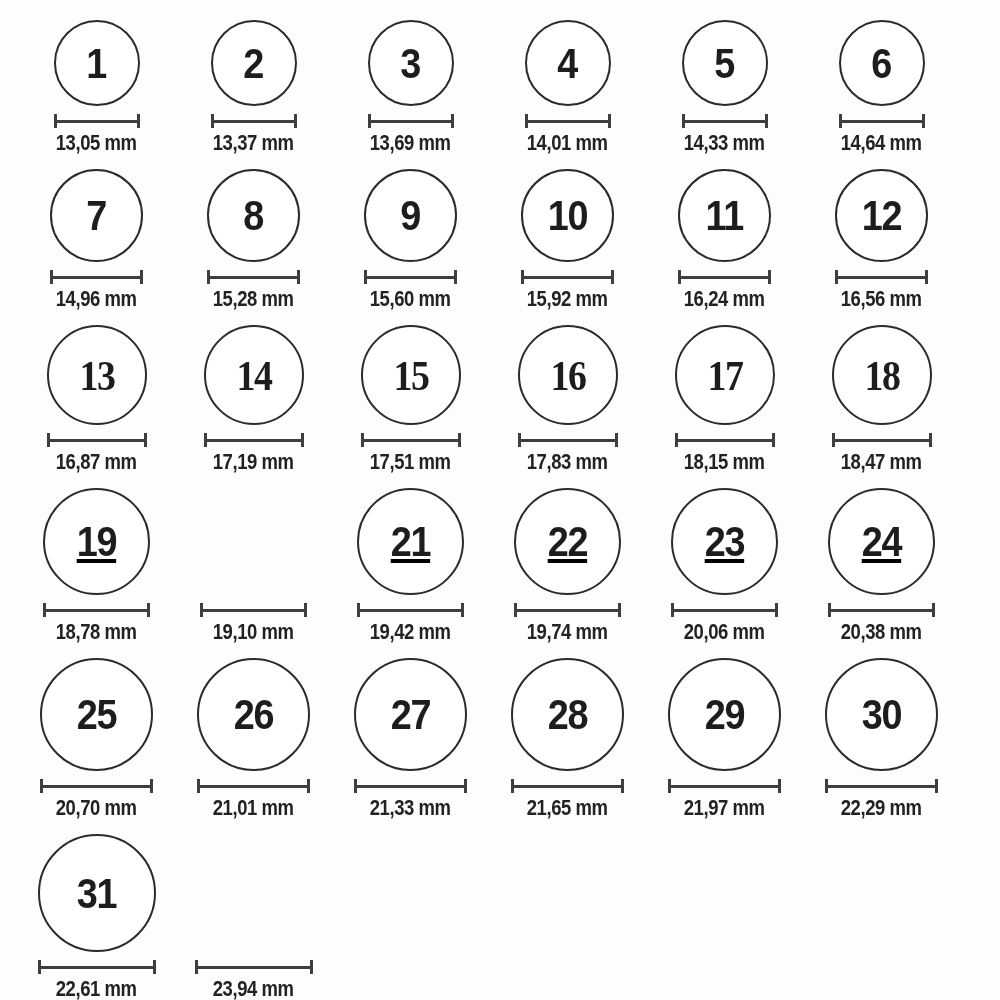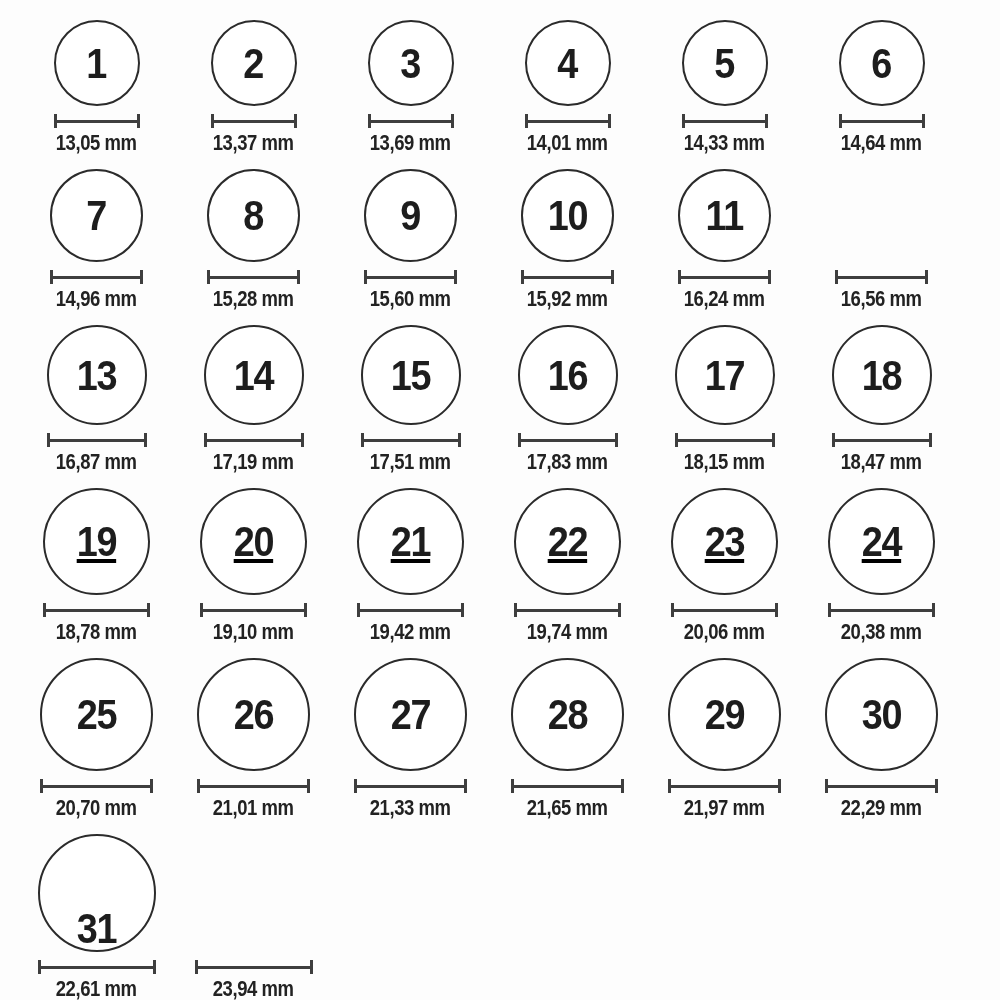--- a/index.html
+++ b/index.html
@@ -76,27 +76,27 @@
     transform: scaleX(0.84);
     white-space: nowrap;
     line-height: 1;
   }
   
   .row-0 .circle, .row-0 .measure-line { width: 86px; }
   .row-0 .circle { height: 86px; }
   .row-1 .circle, .row-1 .measure-line { width: 93px; }
   .row-1 .circle { height: 93px; }
   .row-2 .circle, .row-2 .measure-line { width: 100px; }
-  .row-2 .circle { height: 100px; }
+  .row-2 .circle { height: 100px; font-family: Liberation Serif, serif; }
   .row-3 .circle, .row-3 .measure-line { width: 107px; }
   .row-3 .circle { height: 107px; text-decoration: underline; }
   .row-4 .circle, .row-4 .measure-line { width: 113px; }
   .row-4 .circle { height: 113px; }
   .row-5 .circle, .row-5 .measure-line { width: 118px; }
-  .row-5 .circle { height: 118px; align-items: flex-end; }
+  .row-5 .circle { height: 118px; }
   .size-row + .size-row { margin-top: 15px; }
 </style>
 </head>
 <body>
 
 <div id="chart">
     <div class="size-row row-0">
       <div class="size-cell">
         <div class="circle">
           <span class="size-number">1</span>
@@ -214,20 +214,23 @@
           <span class="size-number">11</span>
         </div>
         <div class="measure-line">
           <span class="tick-left"></span>
           <span class="bar"></span>
           <span class="tick-right"></span>
         </div>
         <div class="diameter-label">16,24 mm</div>
       </div>
       <div class="size-cell">
+        <div class="circle">
+          <span class="size-number">12</span>
+        </div>
         <div class="measure-line">
           <span class="tick-left"></span>
           <span class="bar"></span>
           <span class="tick-right"></span>
         </div>
         <div class="diameter-label">16,56 mm</div>
       </div>
     </div>
     <div class="size-row row-2">
       <div class="size-cell">
@@ -303,23 +306,20 @@
           <span class="size-number">19</span>
         </div>
         <div class="measure-line">
           <span class="tick-left"></span>
           <span class="bar"></span>
           <span class="tick-right"></span>
         </div>
         <div class="diameter-label">18,78 mm</div>
       </div>
       <div class="size-cell">
-        <div class="circle">
-          <span class="size-number">20</span>
-        </div>
         <div class="measure-line">
           <span class="tick-left"></span>
           <span class="bar"></span>
           <span class="tick-right"></span>
         </div>
         <div class="diameter-label">19,10 mm</div>
       </div>
       <div class="size-cell">
         <div class="circle">
           <span class="size-number">21</span>

